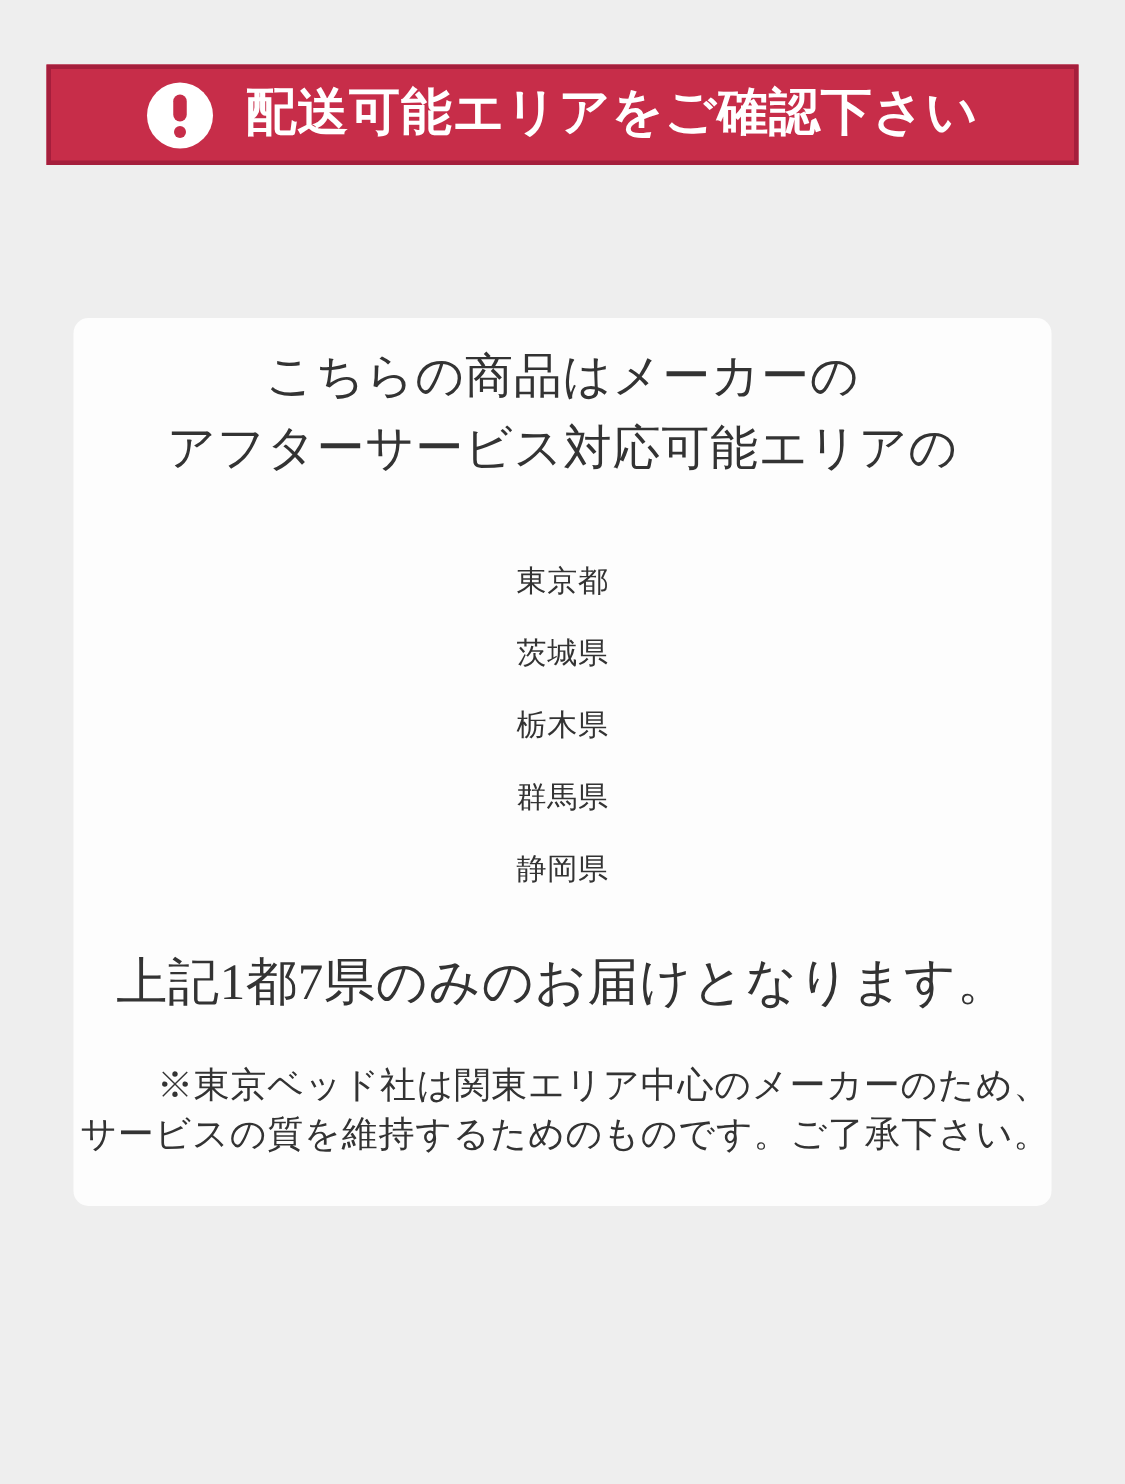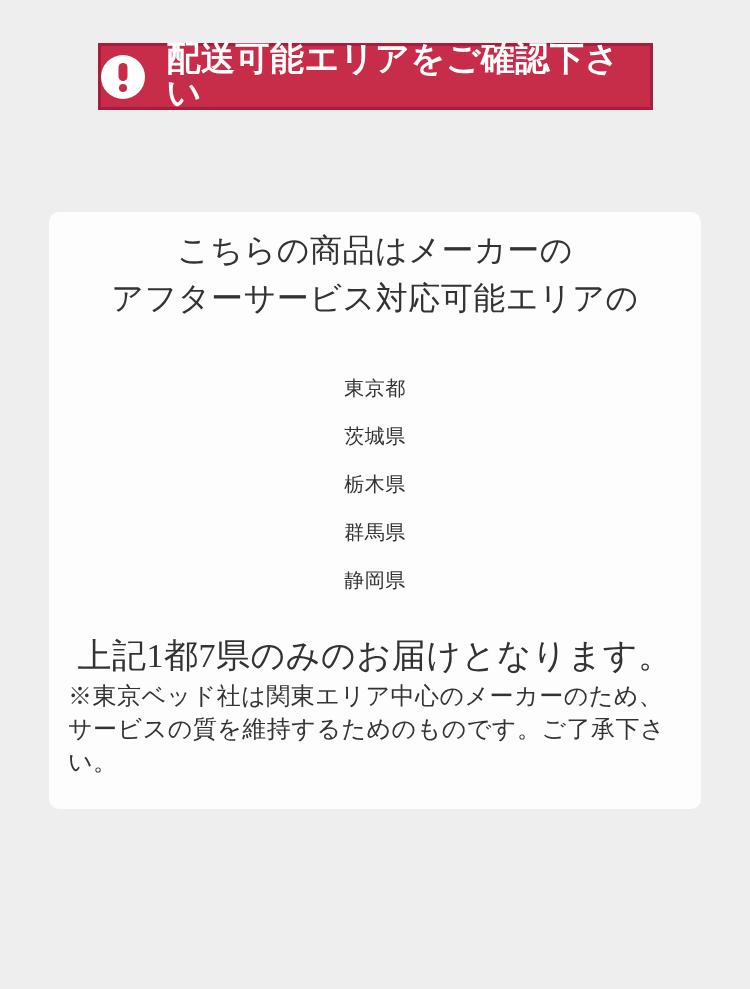--- a/index.html
+++ b/index.html
@@ -15,21 +15,21 @@
     width:750px;
     min-height:989px;
     background:var(--background);
     font-family:"Liberation Serif","DejaVu Serif",serif;
     color:var(--text);
   }
   body{ padding-top:43px; }
 
   
   .banner{
-    width:555px;
+    width:688px;
     height:67px;
     margin:0 auto;
     background:var(--banner-bg);
     border:3px solid var(--banner-border);
     display:flex;
     align-items:center;
     justify-content:center;
     gap:22px;
   }
   .excl-circle{
@@ -64,21 +64,21 @@
     line-height:1;
     padding-bottom:2px;
   }
 
   
   .card{
     width:652px;
     margin:102px auto 0;
     background:var(--card-bg);
     border-radius:10px;
-    padding:14px 19px 30px;
+    padding:14px 1px 30px;
     text-align:center;
   }
   .intro-line{
     font-size:32px;
     line-height:48px;
     letter-spacing:0.5px;
   }
   .pref-list{
     list-style:none;
     margin-top:42px;
@@ -88,22 +88,22 @@
     line-height:48px;
     letter-spacing:0.5px;
   }
   .summary{
     margin-top:28px;
     font-size:34px;
     line-height:48px;
     letter-spacing:0.5px;
   }
   .notes{
-    margin-top:0;
-    text-align:left;
+    margin-top:28px;
+    text-align:right;
   }
   .note-line{
     font-size:24px;
     line-height:33px;
     letter-spacing:0.5px;
   }
 </style>
 </head>
 <body>
 

